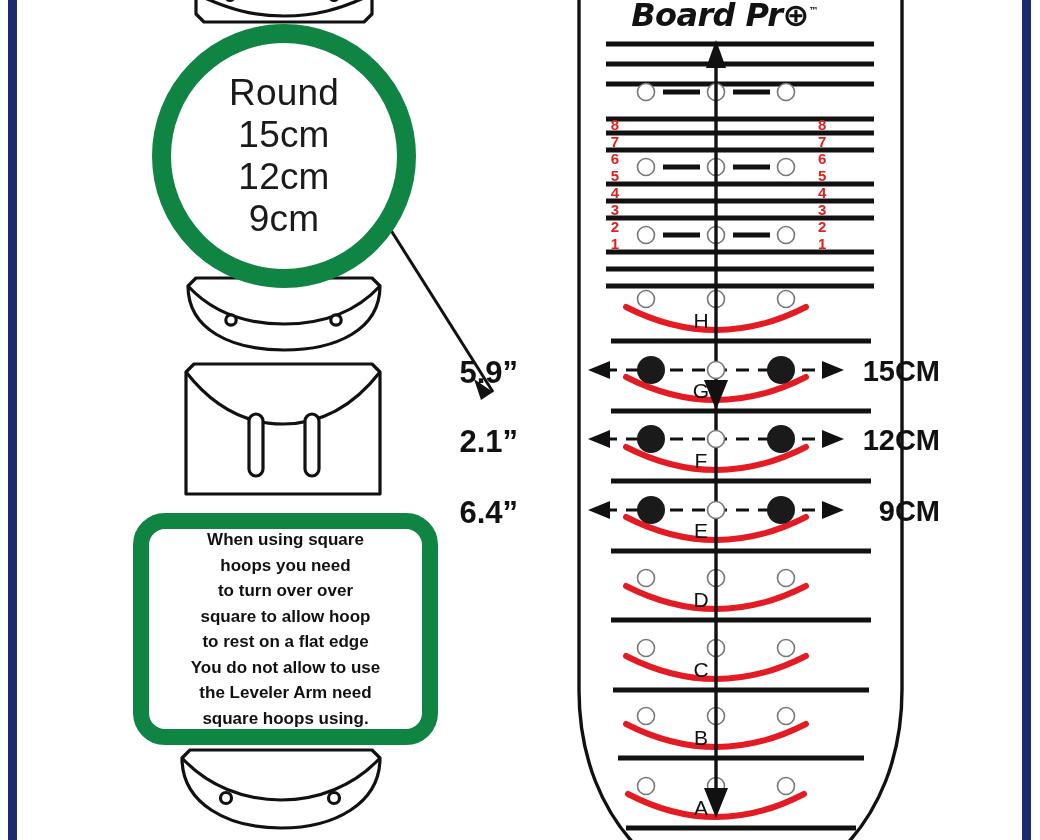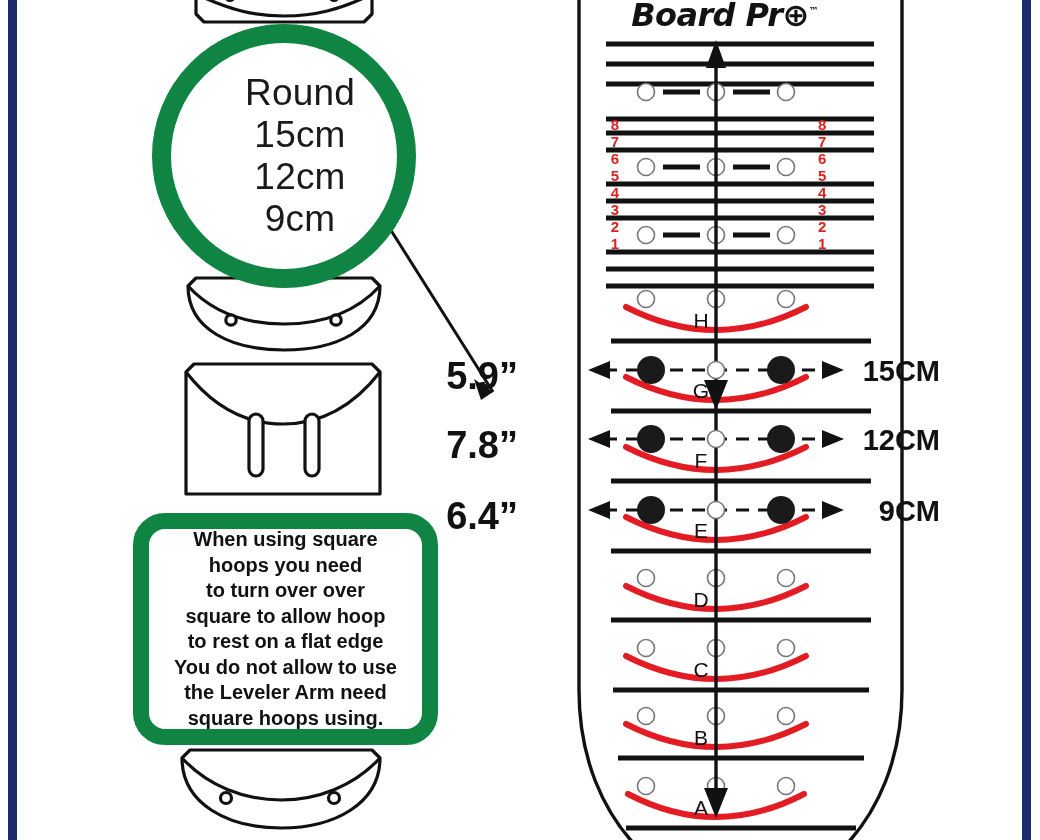--- a/index.html
+++ b/index.html
@@ -30,21 +30,21 @@
     position:absolute;
     left:152px;top:24px;
     width:264px;height:264px;
     border:19px solid var(--green,#0f8443);
     border-radius:50%;
     background:#ffffff;
     box-sizing:border-box;
   }
   .ring-text{
     position:absolute;
-    left:168px;top:72px;
+    left:152px;top:72px;
     width:264px;
     text-align:center;
     font-size:37px;
     line-height:42px;
     color:#1a1a1a;
     letter-spacing:.2px;
   }
   .ring-text div{white-space:nowrap;}
 
   .green-box{
@@ -55,21 +55,21 @@
     border-radius:32px;
     background:#ffffff;
     box-sizing:border-box;
   }
   .green-box-text{
     position:absolute;
     left:141px;top:521px;
     width:289px;height:216px;
     display:flex;flex-direction:column;
     align-items:center;justify-content:center;
-    font-size:20px;line-height:25.5px;
+    font-size:17px;line-height:25.5px;
     font-weight:bold;
     color:#111;
     text-align:center;
   }
   .green-box-text span{display:block;white-space:nowrap;}
 
   .left-svg{position:absolute;left:0;top:0;width:520px;height:840px;}
 
   
   .board-svg{position:absolute;left:500px;top:0;width:540px;height:840px;}
@@ -104,21 +104,21 @@
     position:absolute;
     font-size:21px;
     color:#111;
     width:30px;text-align:center;
     font-family:"Liberation Sans", sans-serif;
   }
 
   .inch-label{
     position:absolute;
     right:0;
-    font-size:38px;
+    font-size:31px;
     font-weight:bold;
     color:#111;
     width:120px;text-align:right;
     white-space:nowrap;
   }
   .cm-label{
     position:absolute;
     font-size:29px;
     font-weight:bold;
     color:#111;
@@ -350,20 +350,20 @@
   <div class="row-letter" style="left:686px;top:309px;">H</div>
   <div class="row-letter" style="left:686px;top:379px;">G</div>
   <div class="row-letter" style="left:686px;top:449px;">F</div>
   <div class="row-letter" style="left:686px;top:519px;">E</div>
   <div class="row-letter" style="left:686px;top:588px;">D</div>
   <div class="row-letter" style="left:686px;top:658px;">C</div>
   <div class="row-letter" style="left:686px;top:726px;">B</div>
   <div class="row-letter" style="left:686px;top:796px;">A</div>
 
   <div class="inch-label" style="left:398px;top:355px;">5.9”</div>
-  <div class="inch-label" style="left:398px;top:424px;">7.8”</div>
+  <div class="inch-label" style="left:398px;top:424px;">2.1”</div>
   <div class="inch-label" style="left:398px;top:495px;">6.4”</div>
 
   <div class="cm-label" style="left:810px;top:355px;">15CM</div>
   <div class="cm-label" style="left:810px;top:424px;">12CM</div>
   <div class="cm-label" style="left:810px;top:495px;">9CM</div>
 
 </div>
 
 </body></html>

